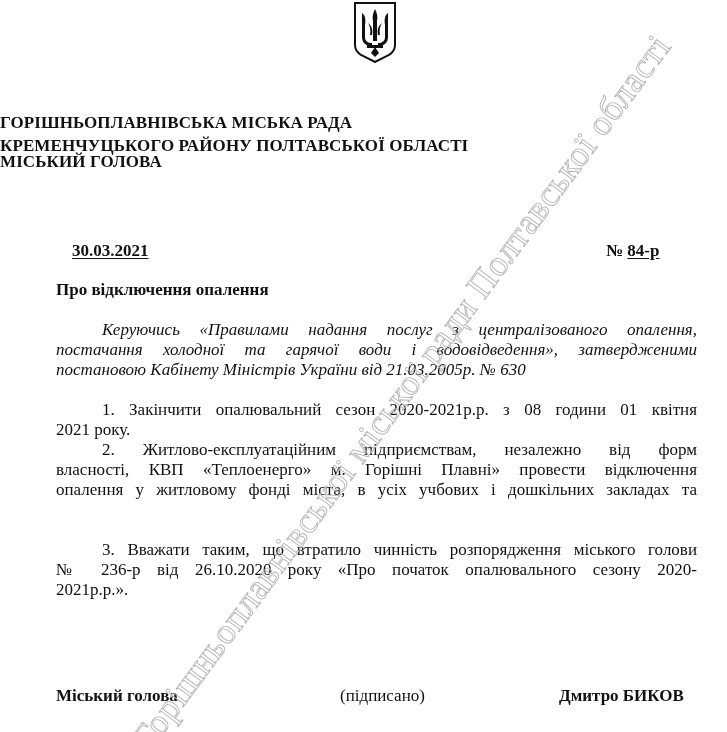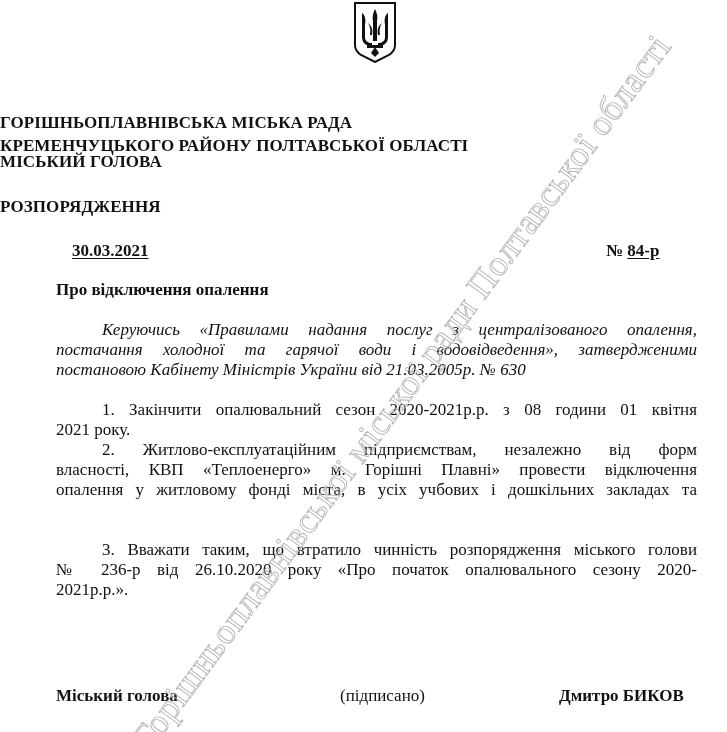--- a/index.html
+++ b/index.html
@@ -105,21 +105,20 @@
 
       <path d="M14 44 H30 V47 H14 Z"></path>
       <path d="M22 46 L26 52 L22 56 L18 52 Z"></path>
     </g>
   </svg>
 
   <div class="header-line" style="top:113px;">ГОРІШНЬОПЛАВНІВСЬКА МІСЬКА РАДА</div>
   <div class="header-line" style="top:136px;">КРЕМЕНЧУЦЬКОГО РАЙОНУ ПОЛТАВСЬКОЇ ОБЛАСТІ</div>
   <div class="header-line" style="top:154px; padding-top: 0;"></div>
   <div class="header-line" style="top:152px;">МІСЬКИЙ ГОЛОВА</div>
-  <div class="header-line" style="top:197px;">РОЗПОРЯДЖЕННЯ</div>
 
   <div class="abs bold ul" style="left:56px; top:241px;margin-left:16px;">30.03.2021</div>
   <div class="abs bold" style="left:606px; top:241px;">
     <span>№</span>
     <span class="ul">84-р</span>
   </div>
 
   <div class="abs bold" style="left:56px; top:280px;">Про відключення опалення</div>
 
   <div class="para" style="top:320px; text-indent:0;font-style:italic;">

